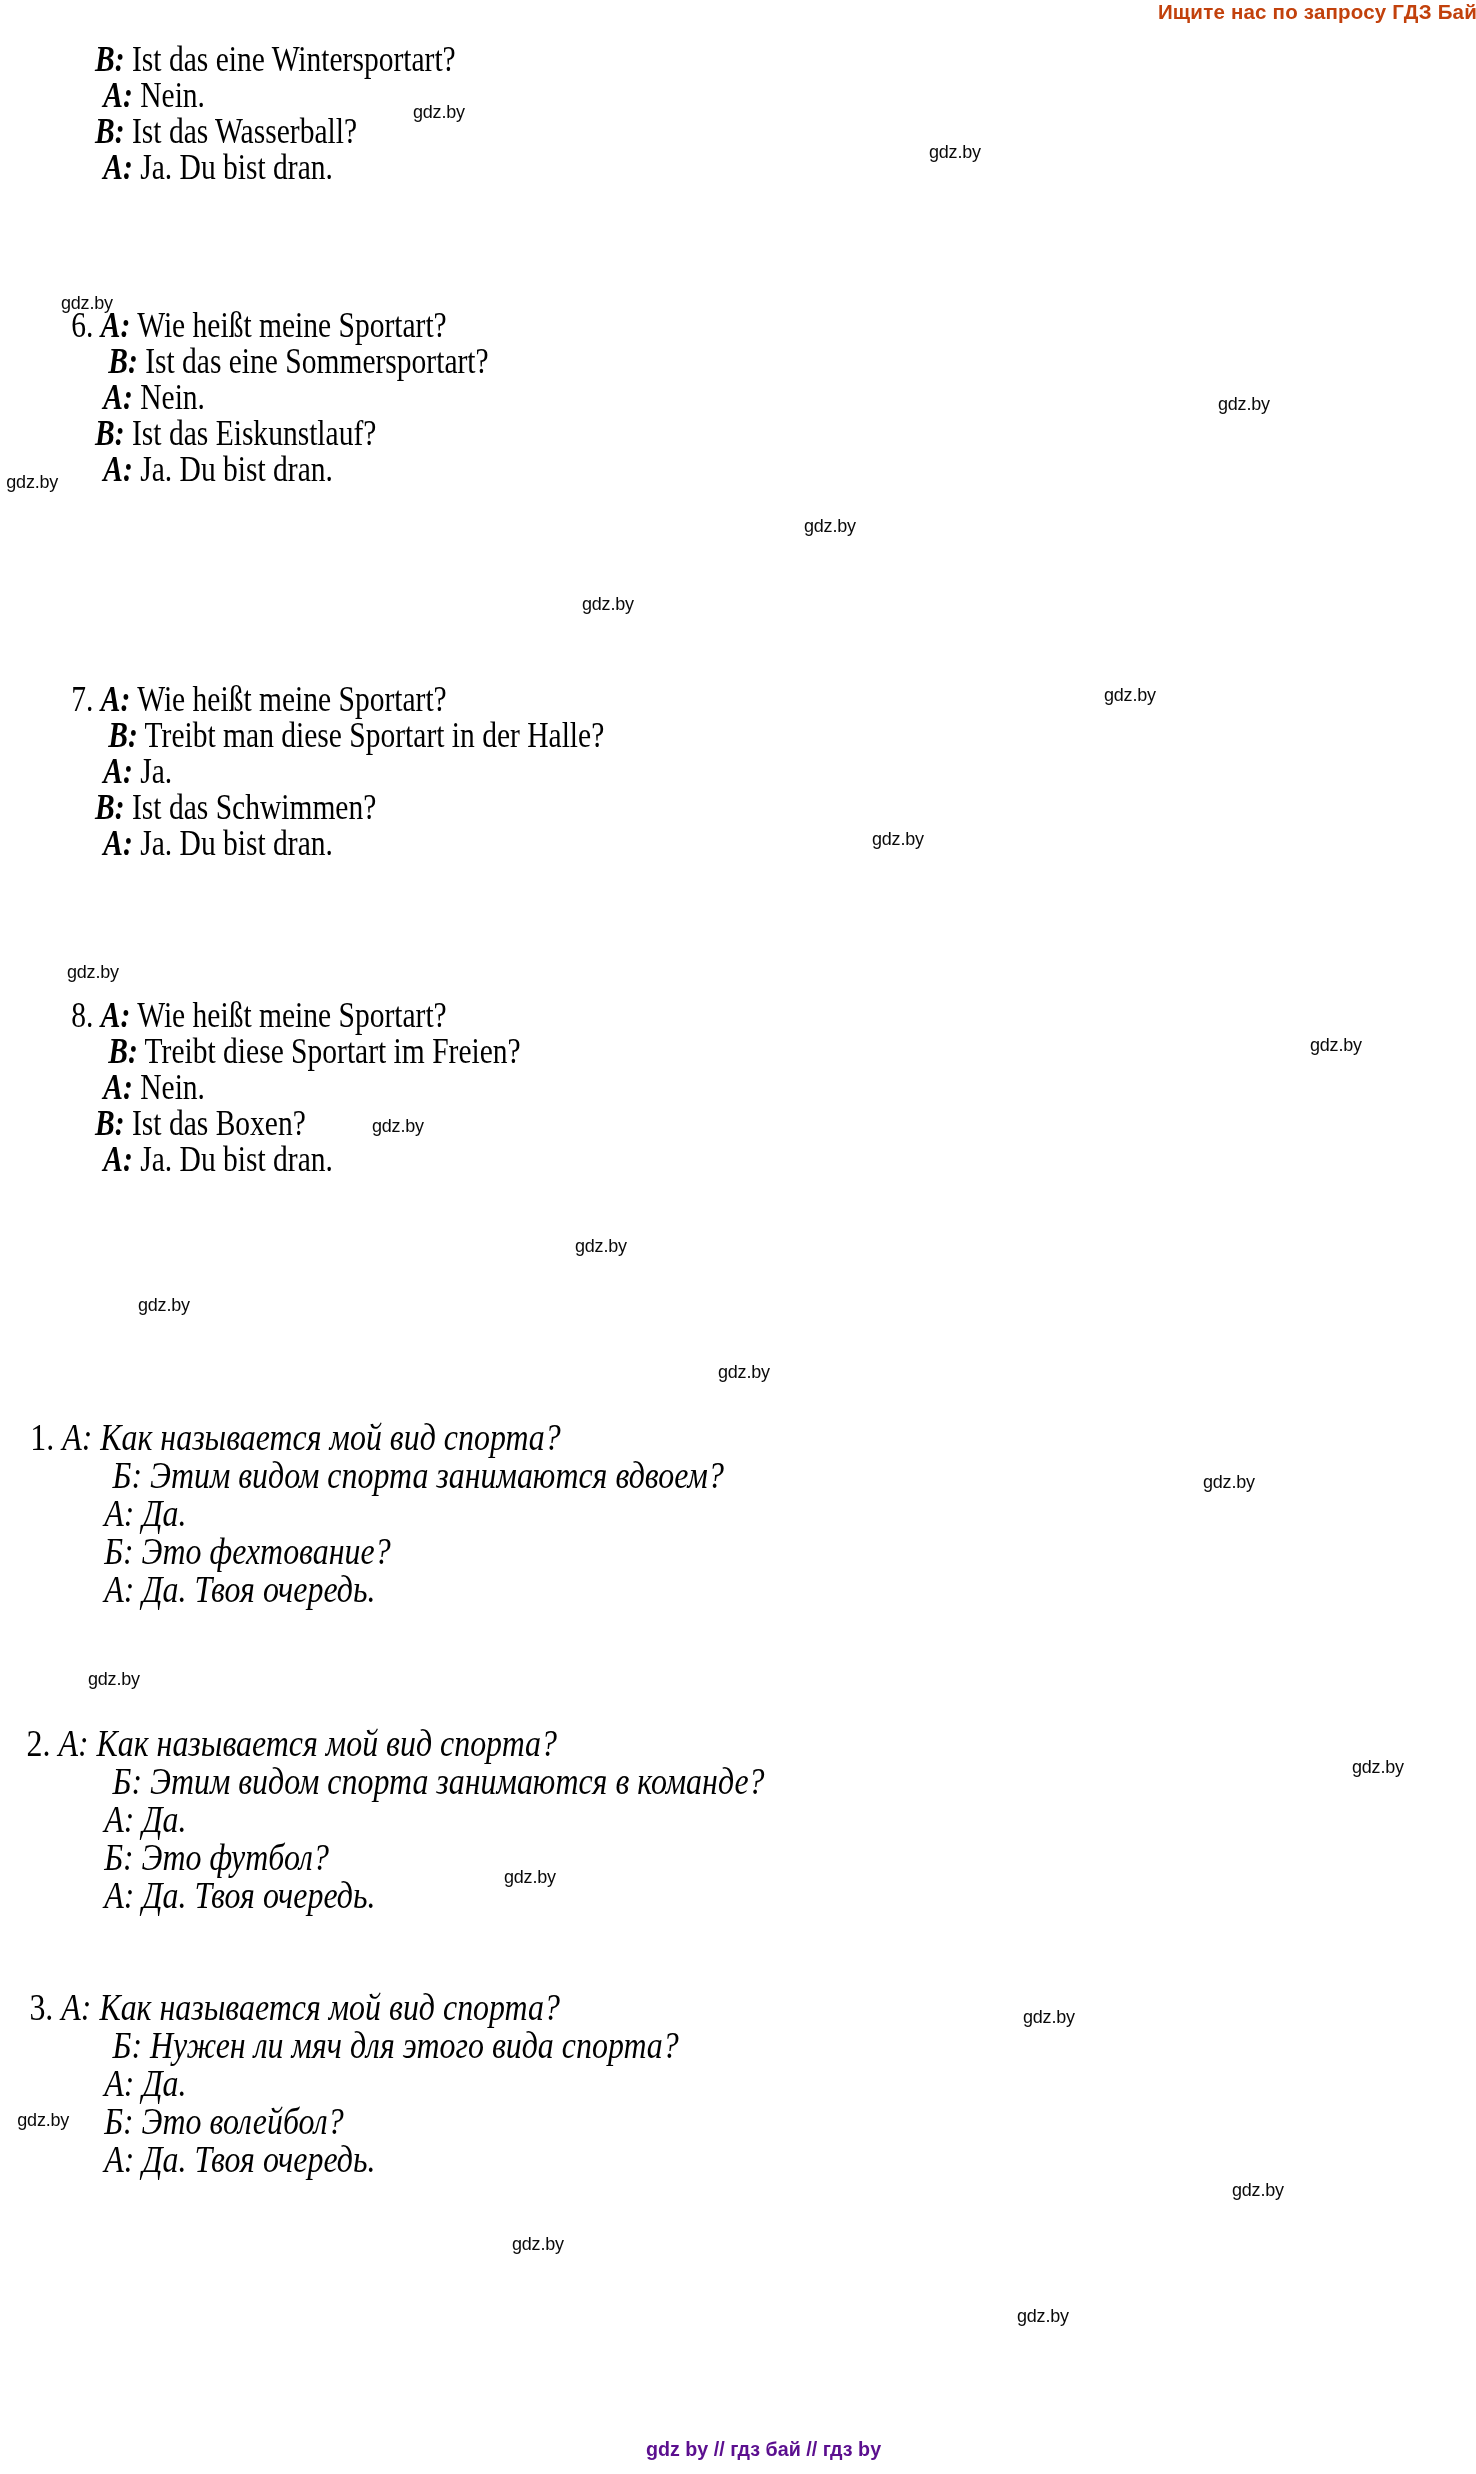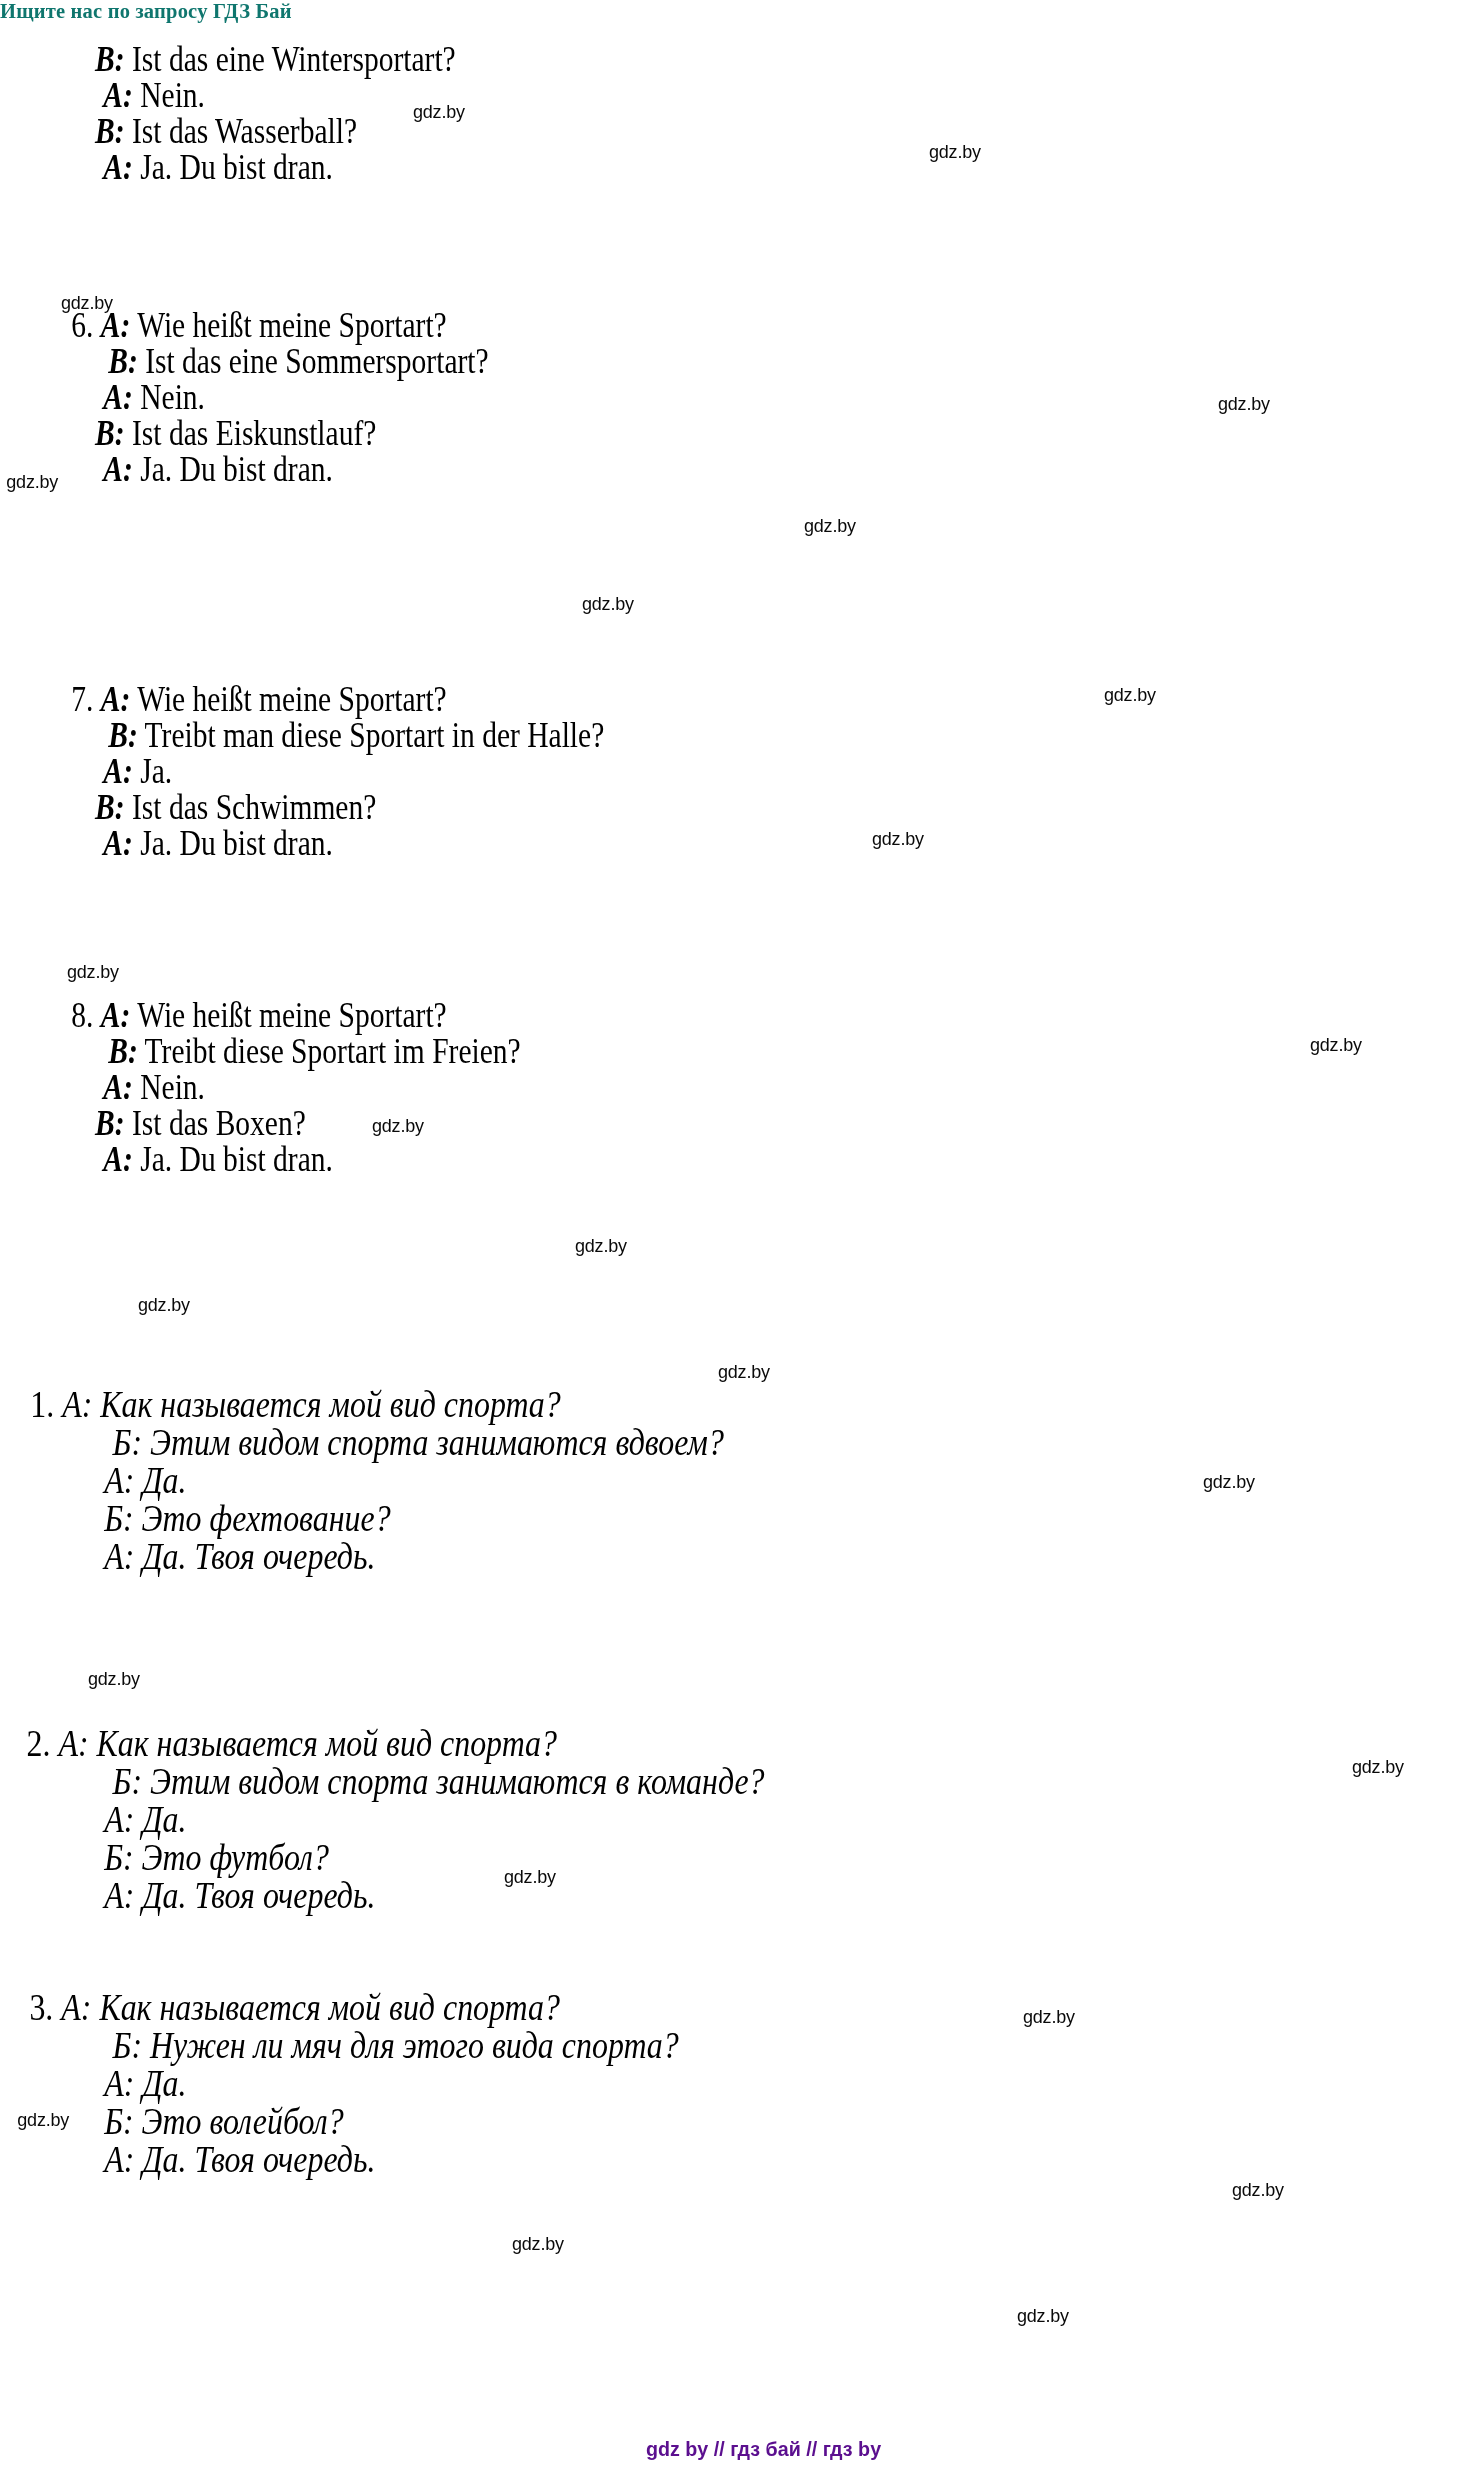--- a/index.html
+++ b/index.html
@@ -14,26 +14,26 @@
     font-family: "Liberation Serif", serif;
     overflow: hidden;
   }
 
   
   .promo-top {
     position: absolute;
     top: 0px;
     left: 0;
     width: 100%;
-    text-align: left;
-    font-family: Liberation Serif, serif;
+    text-align: right;
+    font-family: Liberation Sans, sans-serif;
     font-weight: bold;
     font-size: 20.5px;
     letter-spacing: 0.2px;
-    color: #0f766e;
+    color: #c2410c;
     white-space: nowrap;
   }
   .promo-bottom {
     position: absolute;
     bottom: 14px;
     left: 0;
     width: 100%;
     text-align: center;
     font-family: "Liberation Sans", sans-serif;
     font-weight: bold;
@@ -132,21 +132,21 @@
   </div>
 
   <div class="block de" style="top:997px">
     <div class="line" style="padding-left:87px"><span class="num">8.</span> <span class="spk">A:</span> <span>Wie heißt meine Sportart?</span></div>
     <div class="line ind-b"><span class="spk">B:</span> <span>Treibt diese Sportart im Freien?</span></div>
     <div class="line ind-deep"><span class="spk">A:</span> <span>Nein.</span></div>
     <div class="line ind-body"><span class="spk">B:</span> <span>Ist das Boxen?</span></div>
     <div class="line ind-deep"><span class="spk">A:</span> <span>Ja. Du bist dran.</span></div>
   </div>
 
-  <div class="block ru" style="top:1385px">
+  <div class="block ru" style="top:1418px">
     <div class="line" style="padding-left:36px"><span class="num">1.</span> <span>А:</span> <span>Как называется мой вид спорта?</span></div>
     <div class="line" style="padding-left:134px"><span>Б:</span> <span>Этим видом спорта занимаются вдвоем?</span></div>
     <div class="line" style="padding-left:124px"><span>А:</span> <span>Да.</span></div>
     <div class="line" style="padding-left:124px"><span>Б:</span> <span>Это фехтование?</span></div>
     <div class="line" style="padding-left:124px"><span>А:</span> <span>Да. Твоя очередь.</span></div>
   </div>
 
   <div class="block ru" style="top:1724px">
     <div class="line" style="padding-left:31.5px"><span class="num">2.</span> <span>А:</span> <span>Как называется мой вид спорта?</span></div>
     <div class="line" style="padding-left:134px"><span>Б:</span> <span>Этим видом спорта занимаются в команде?</span></div>

